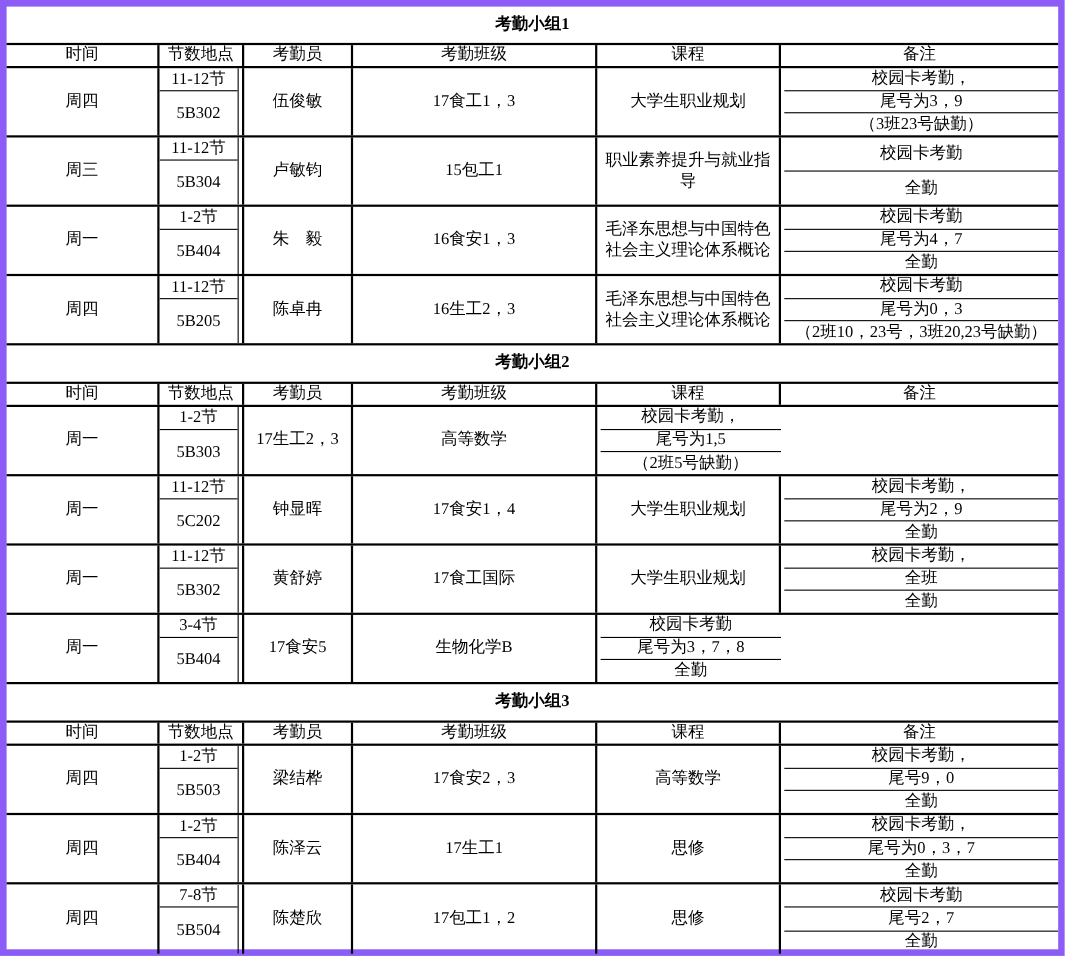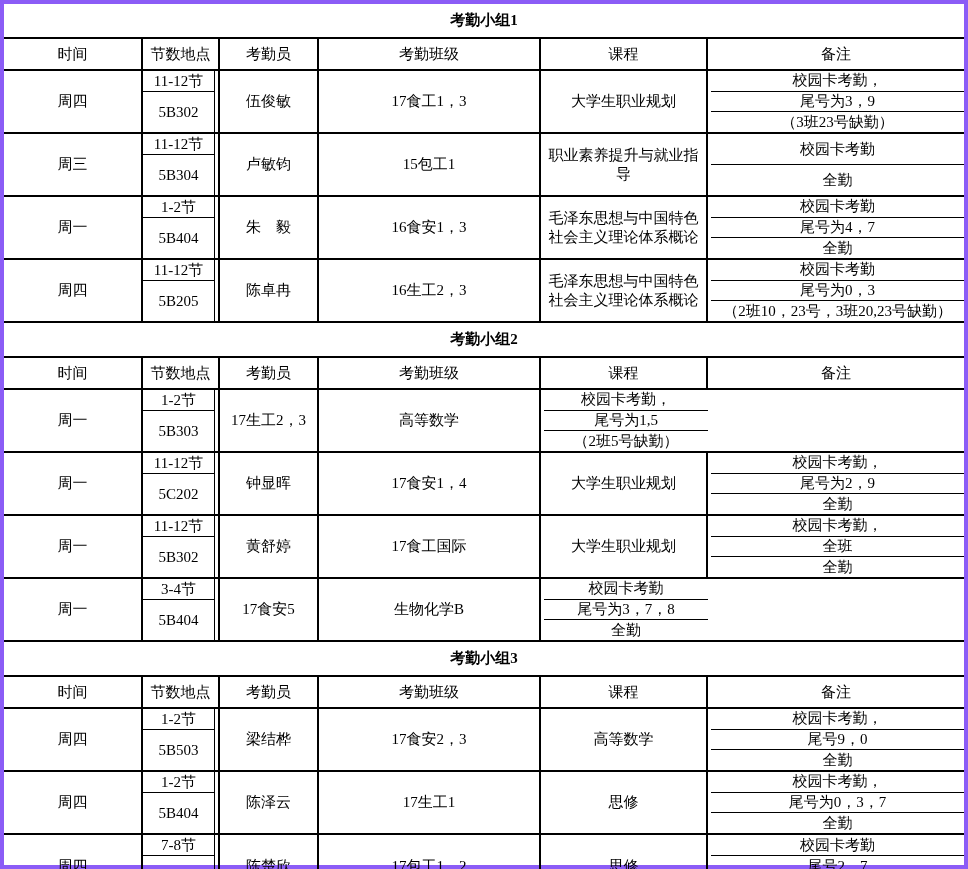--- a/index.html
+++ b/index.html
@@ -1,31 +1,31 @@
 <!DOCTYPE html>
 <html><head>
 <meta charset="utf-8">
 <style>
   html,body { margin:0; padding:0; background:#fff; }
   .sheet {
     width:968px; height:869px; box-sizing:border-box;
-    border:4px solid #8b5cf6; background:#fff; color:#000;
+    border:6px solid #8b5cf6; background:#fff; color:#000;
     font-family:"Liberation Serif","DejaVu Serif",serif;
     font-size:15px; line-height:1.25;
   }
   .gtitle {
     height:35px; box-sizing:border-box; border-bottom:2px solid #000;
     display:flex; align-items:center; justify-content:center;
     font-weight:bold; font-size:15px;
   }
   .grid {
     display:grid;
     grid-template-columns:139px 77px 99px 222px 167px auto;
   }
-  .hdr { height:32px; box-sizing:border-box; border-bottom:2px solid #000; }
+  .hdr { height:21px; box-sizing:border-box; border-bottom:2px solid #000; }
   .hdr > div {
     box-sizing:border-box; border-right:2px solid #000;
     display:flex; align-items:center; justify-content:center;
     overflow:hidden; white-space:nowrap;
   }
   .hdr > div:last-child { border-right:none; }
   .row { height:63px; box-sizing:border-box; border-bottom:2px solid #000; }
   .group:last-child .row:last-child { border-bottom:none; }
   .cell {
     box-sizing:border-box; border-right:2px solid #000; overflow:hidden;

